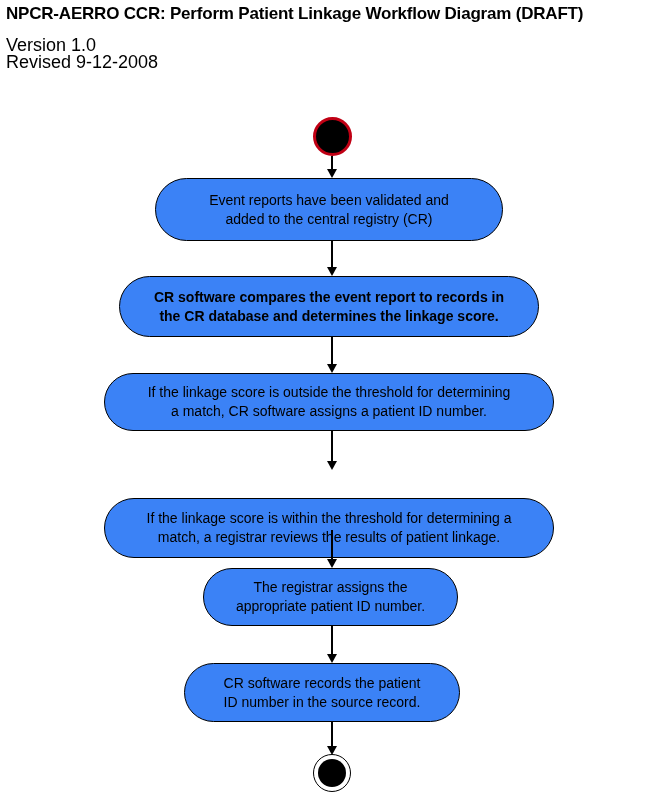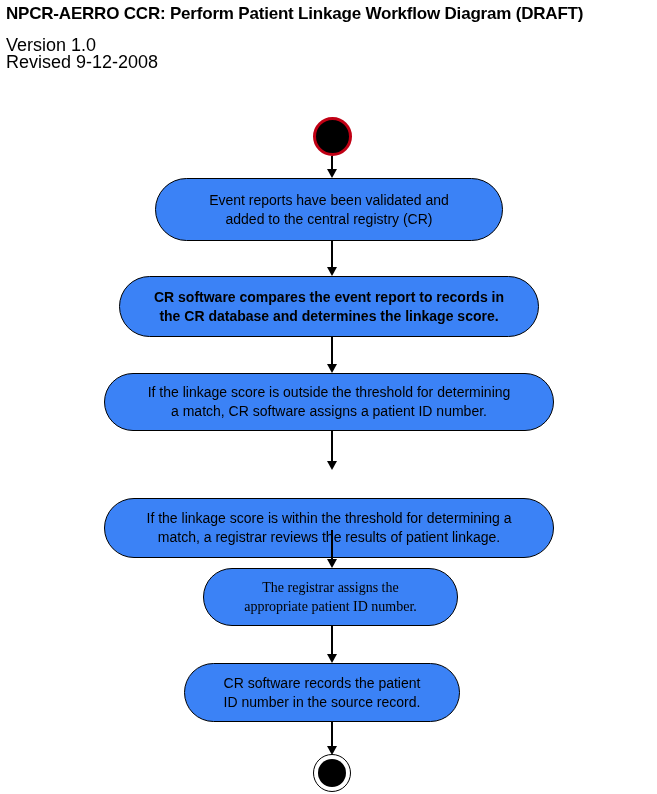--- a/index.html
+++ b/index.html
@@ -175,21 +175,21 @@
     <div class="node" style="left:104px; top:470px; width:450px; height:60px;margin-top:28px;">
       <span class="node-text">If the linkage score is within the threshold for determining a
 match, a registrar reviews the results of patient linkage.</span>
     </div>
 
     <div class="edge" style="left:331px; top:530px; width:2px; height:38px;">
       <div class="edge-line" style="height:30px;"></div>
       <div class="edge-head" style="top:29px;"></div>
     </div>
 
-    <div class="node" style="left:203px; top:568px; width:255px; height:58px;font-family:Liberation Serif, serif;">
+    <div class="node" style="left:203px; top:568px; width:255px; height:58px;">
       <span class="node-text">The registrar assigns the
 appropriate patient ID number.</span>
     </div>
 
     <div class="edge" style="left:331px; top:626px; width:2px; height:37px;">
       <div class="edge-line" style="height:29px;"></div>
       <div class="edge-head" style="top:28px;"></div>
     </div>
 
     <div class="node" style="left:184px; top:663px; width:276px; height:59px;">

